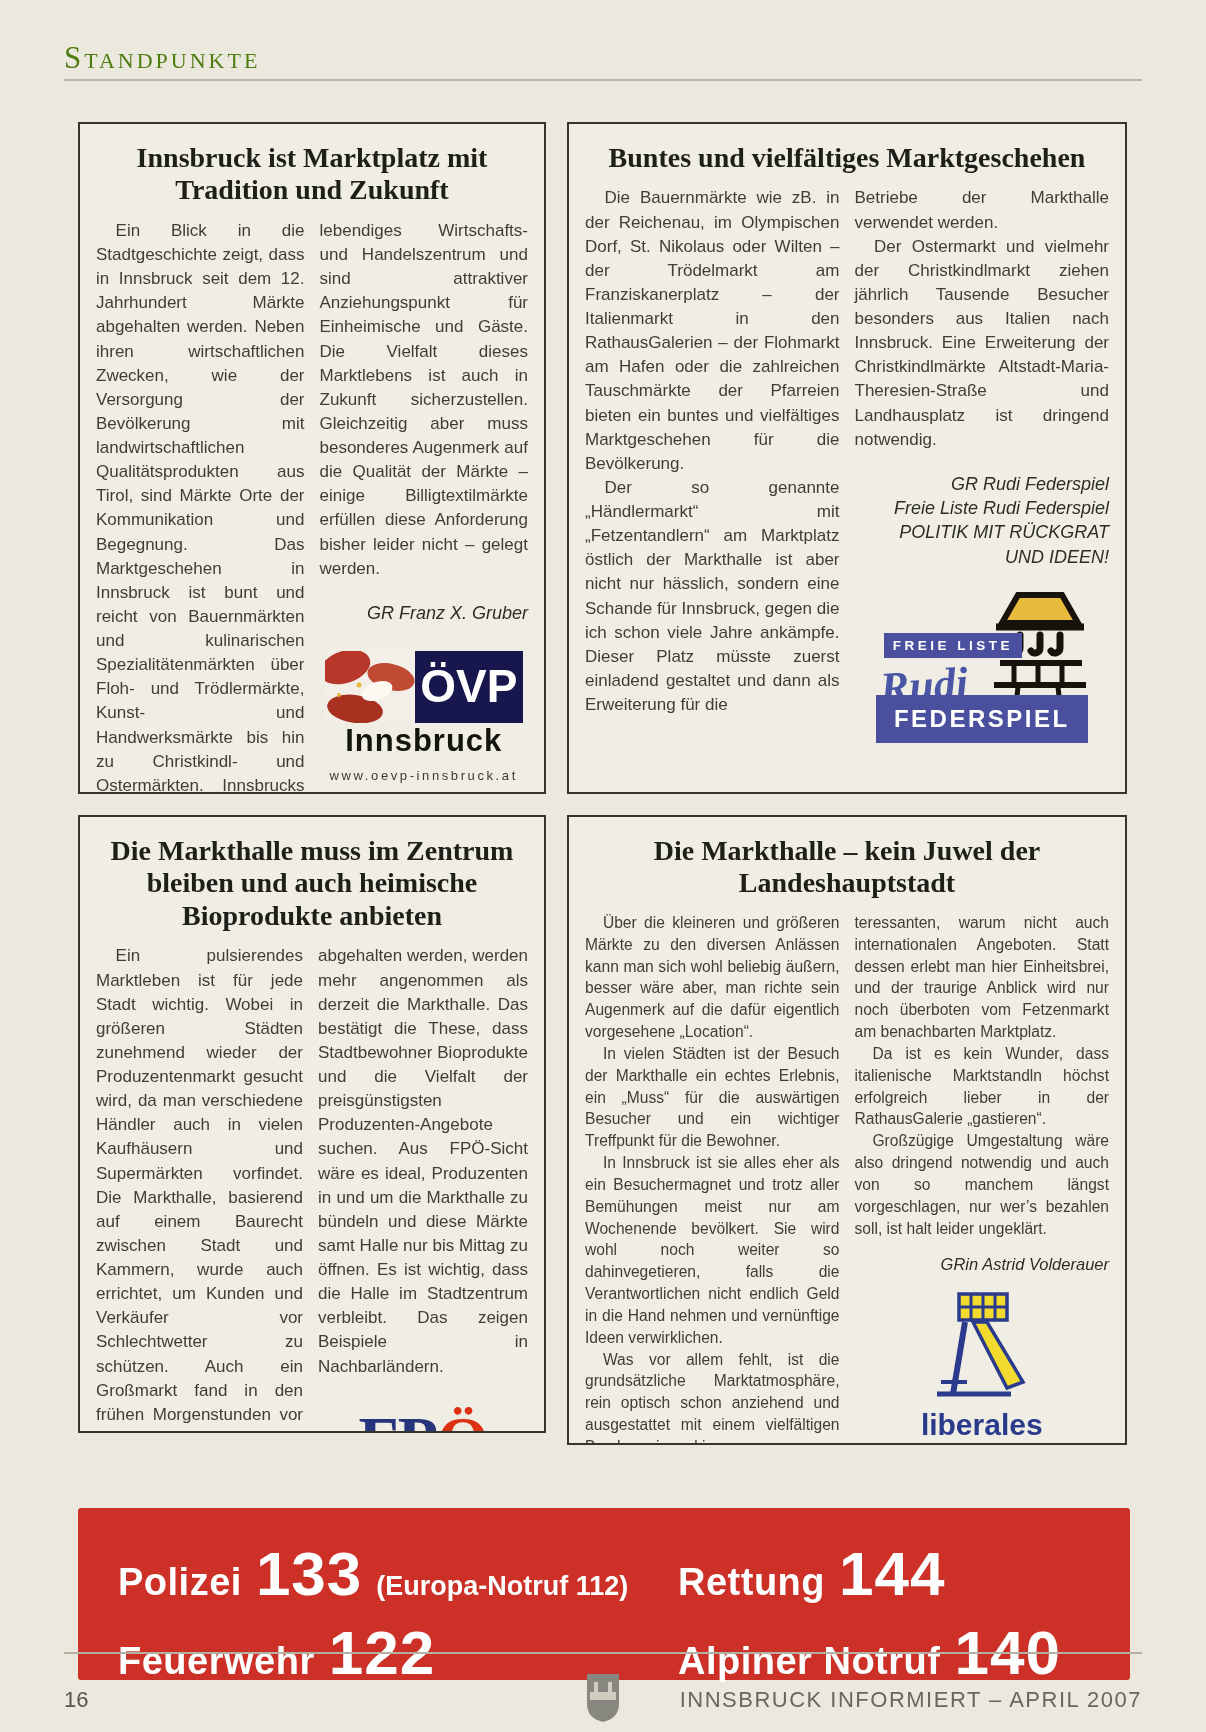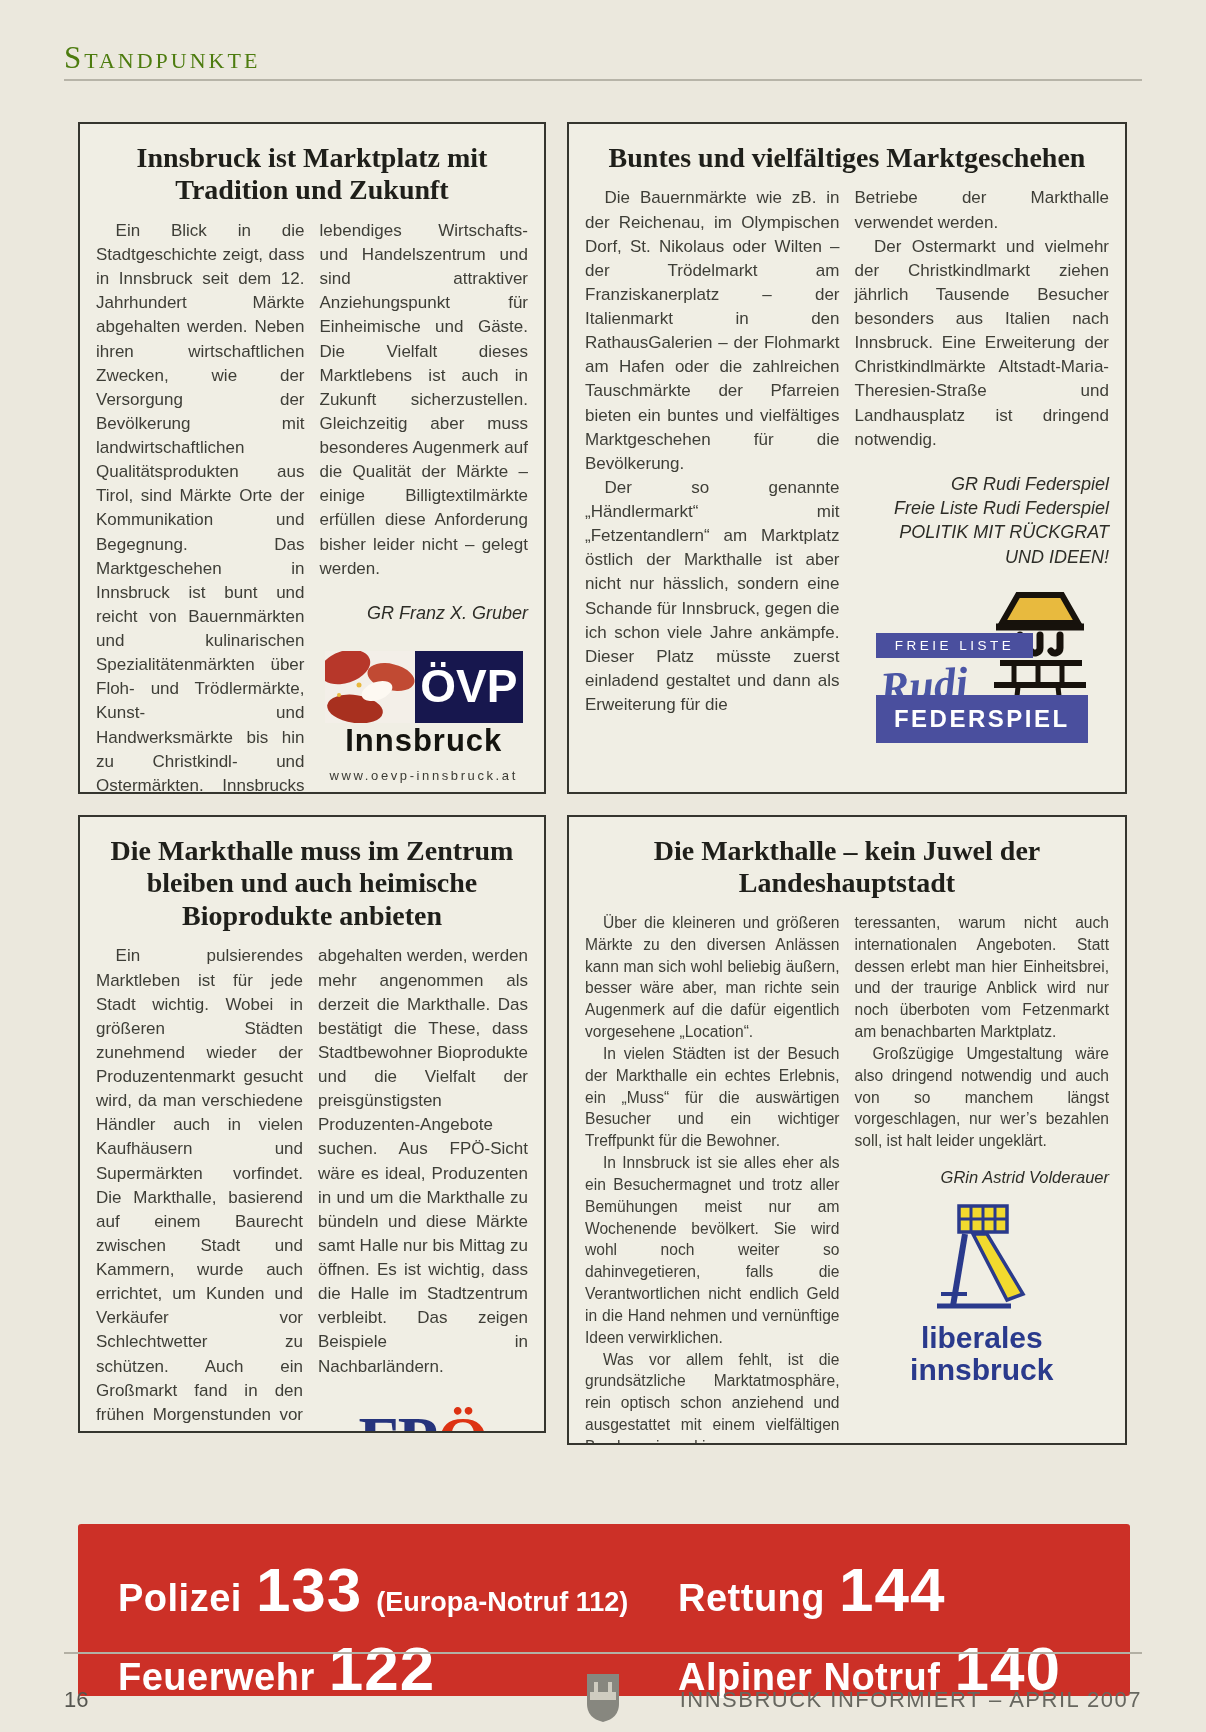--- a/index.html
+++ b/index.html
@@ -48,40 +48,40 @@
   .oevp-top{display:flex;height:72px;}
   .oevp-photo{width:90px;background:#f7f4ef;overflow:hidden;}
   .oevp-navy{flex:1;background:#17174e;color:#ffffff;display:flex;
     align-items:center;justify-content:center;font-weight:bold;font-size:46px;}
   .oevp-name{font-weight:bold;font-size:31px;color:#14140f;text-align:center;
     letter-spacing:1px;margin-top:2px;line-height:1.05;}
   .oevp-url{text-align:center;font-size:13px;letter-spacing:2.6px;color:#3b3b34;margin-top:9px;}
   
   .fl-logo{position:relative;width:212px;height:152px;margin:22px auto 0;}
   .fl-dachl{position:absolute;right:0;top:0;}
-  .fl-badge{position:absolute;left:0;top:42px;background:#4a4f9e;color:#fff;
-    font-size:13.5px;font-weight:normal;letter-spacing:3.5px;padding:3px 19px;}
+  .fl-badge{position:absolute;left:8px;top:42px;background:#4a4f9e;color:#fff;
+    font-size:13.5px;font-weight:bold;letter-spacing:3.5px;padding:3px 9px;}
   .fl-script{position:absolute;left:4px;top:64px;
     font-family:"Liberation Serif",serif;font-style:italic;font-weight:bold;
     font-size:44px;color:#4a55a5;transform:rotate(-4deg);}
   .fl-name{position:absolute;left:0;bottom:0;width:100%;background:#4a4f9e;color:#fff;
     font-weight:bold;font-size:24px;letter-spacing:2.5px;text-align:center;
     padding:7px 0;box-sizing:border-box;}
   
   .fpo-logo{width:210px;margin:28px auto 0;text-align:center;}
   .fpo-letters{font-family:"Liberation Serif",serif;font-weight:bold;
     font-size:66px;line-height:1;letter-spacing:-1px;}
   .fpo-blue{color:#26347c;} .fpo-red{color:#dd3212;}
   
   .li-logo{width:180px;margin:14px auto 0;text-align:center;}
   .li-text{color:#2a3a8c;font-weight:bold;font-size:30px;line-height:1.05;margin-top:2px;}
   .li-text p{margin:0;text-indent:0;}
   
   .banner{position:absolute;left:78px;top:1508px;width:1052px;height:172px;
-    background:#cc3027;color:#ffffff;border-radius:3px;margin-top:16px;}
+    background:#cc3027;color:#ffffff;border-radius:3px;}
   .banner-inner{display:flex;padding:30px 0 0 40px;}
   .banner-col{display:flex;flex-direction:column;gap:8px;}
   .banner-col.left{width:560px;}
   .banner-row{display:flex;align-items:baseline;gap:14px;font-weight:bold;white-space:nowrap;}
   .em-label{font-size:38px;letter-spacing:.5px;}
   .em-number{font-size:62px;letter-spacing:1px;}
   .em-note{font-size:27px;}
   
   .footer-rule{position:absolute;left:64px;top:1652px;width:1078px;
     border:none;border-top:2px solid #b3b0a4;margin:0;}
@@ -200,20 +200,21 @@
     <div class="cols">
       <div class="col">
           <p>Über die kleineren und größeren Märkte zu den diversen Anlässen kann man sich wohl beliebig äußern, besser wäre aber, man richte sein Augenmerk auf die dafür eigentlich vorgesehene „Location“.</p>
           <p>In vielen Städten ist der Besuch der Markthalle ein echtes Erlebnis, ein „Muss“ für die auswärtigen Besucher und ein wichtiger Treffpunkt für die Bewohner.</p>
           <p>In Innsbruck ist sie alles eher als ein Besuchermagnet und trotz aller Bemühungen meist nur am Wochenende bevölkert. Sie wird wohl noch weiter so dahinvegetieren, falls die Verantwortlichen nicht endlich Geld in die Hand nehmen und vernünftige Ideen verwirklichen.</p>
           <p>Was vor allem fehlt, ist die grundsätzliche Marktatmosphäre, rein optisch schon anziehend und ausgestattet mit einem vielfältigen Brachenmix und in-</p>
         </div>
       <div class="col cont">
         <div>
             <p>teressanten, warum nicht auch internationalen Angeboten. Statt dessen erlebt man hier Einheitsbrei, und der traurige Anblick wird nur noch überboten vom Fetzenmarkt am benachbarten Marktplatz.</p>
+            <p>Da ist es kein Wunder, dass italienische Marktstandln höchst erfolgreich lieber in der RathausGalerie „gastieren“.</p>
             <p>Großzügige Umgestaltung wäre also dringend notwendig und auch von so manchem längst vorgeschlagen, nur wer’s bezahlen soll, ist halt leider ungeklärt.</p>
           </div>
         <div class="signature">
             <p>GRin Astrid Volderauer</p>
           </div>
         <div class="li-logo">
           <svg width="150" height="112" viewBox="0 0 150 112">
             <rect x="52" y="4" width="48" height="26" fill="#f2da2e" stroke="#2a3a8c" stroke-width="3.5"></rect>
             <line x1="64" y1="4" x2="64" y2="30" stroke="#2a3a8c" stroke-width="3"></line>
             <line x1="76" y1="4" x2="76" y2="30" stroke="#2a3a8c" stroke-width="3"></line>

